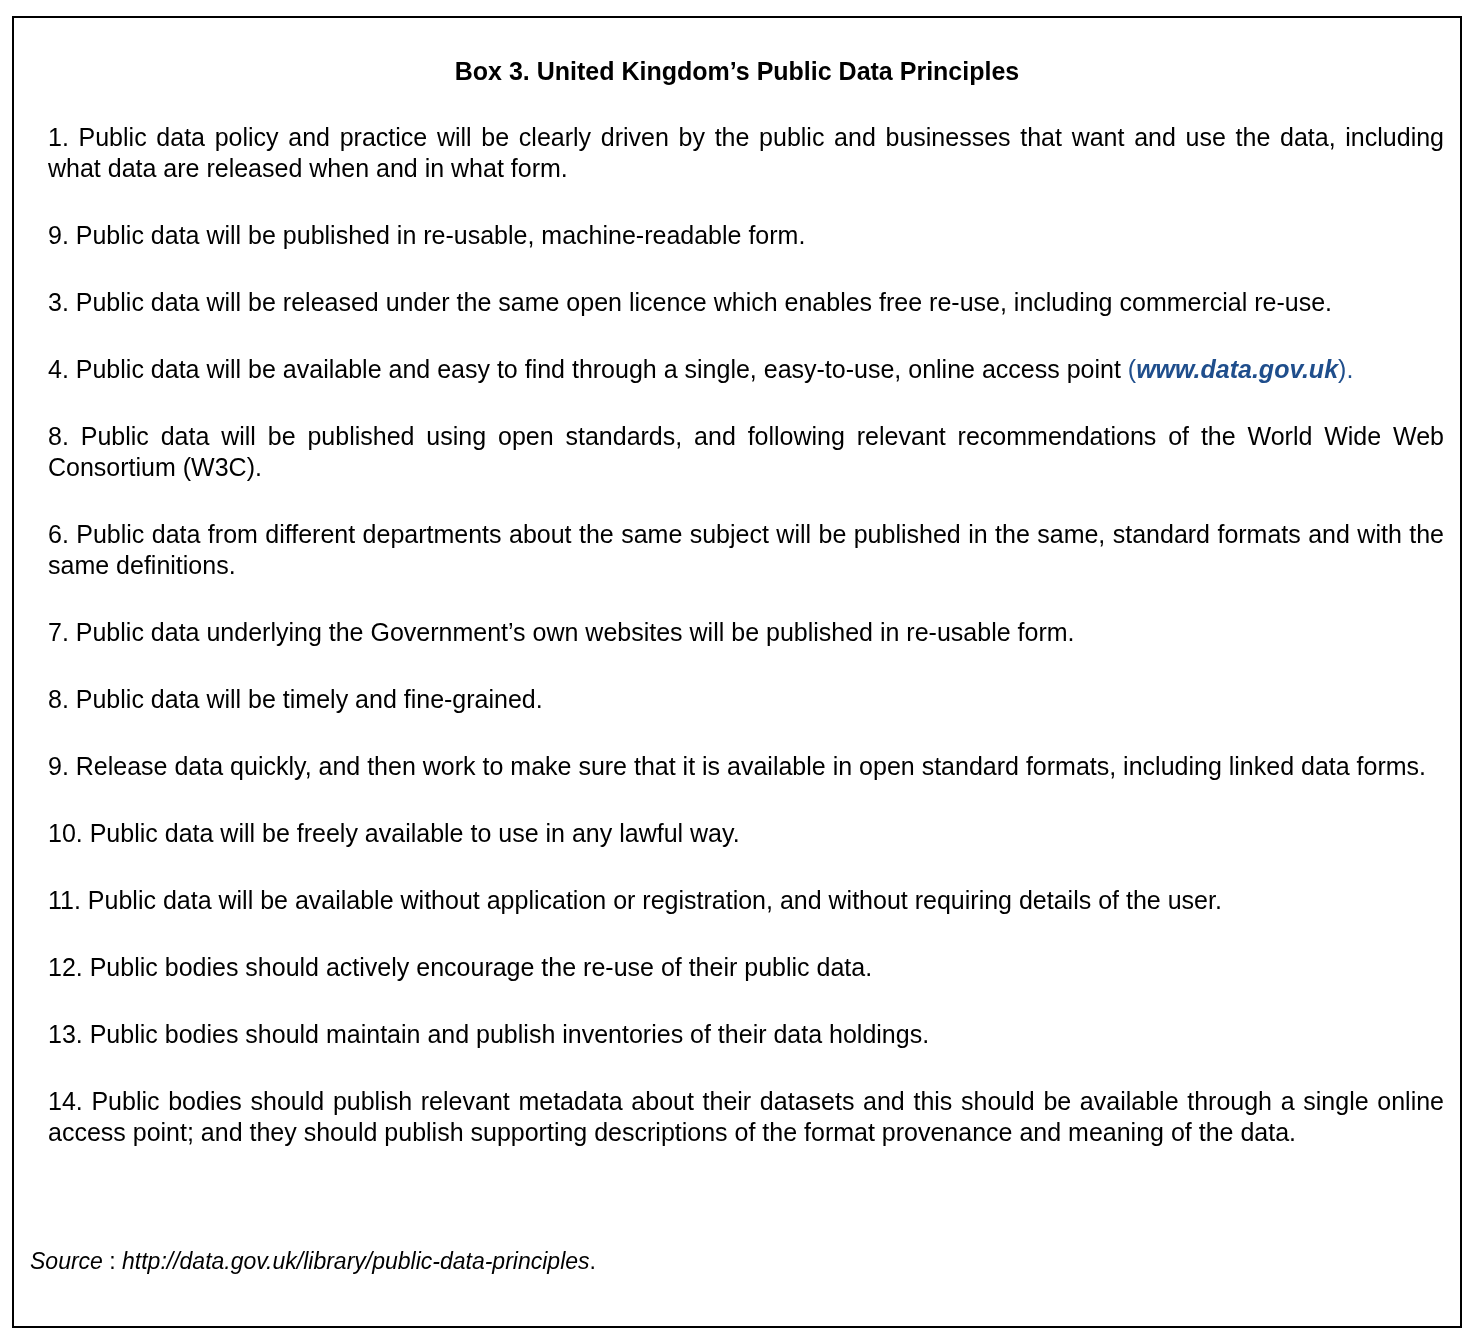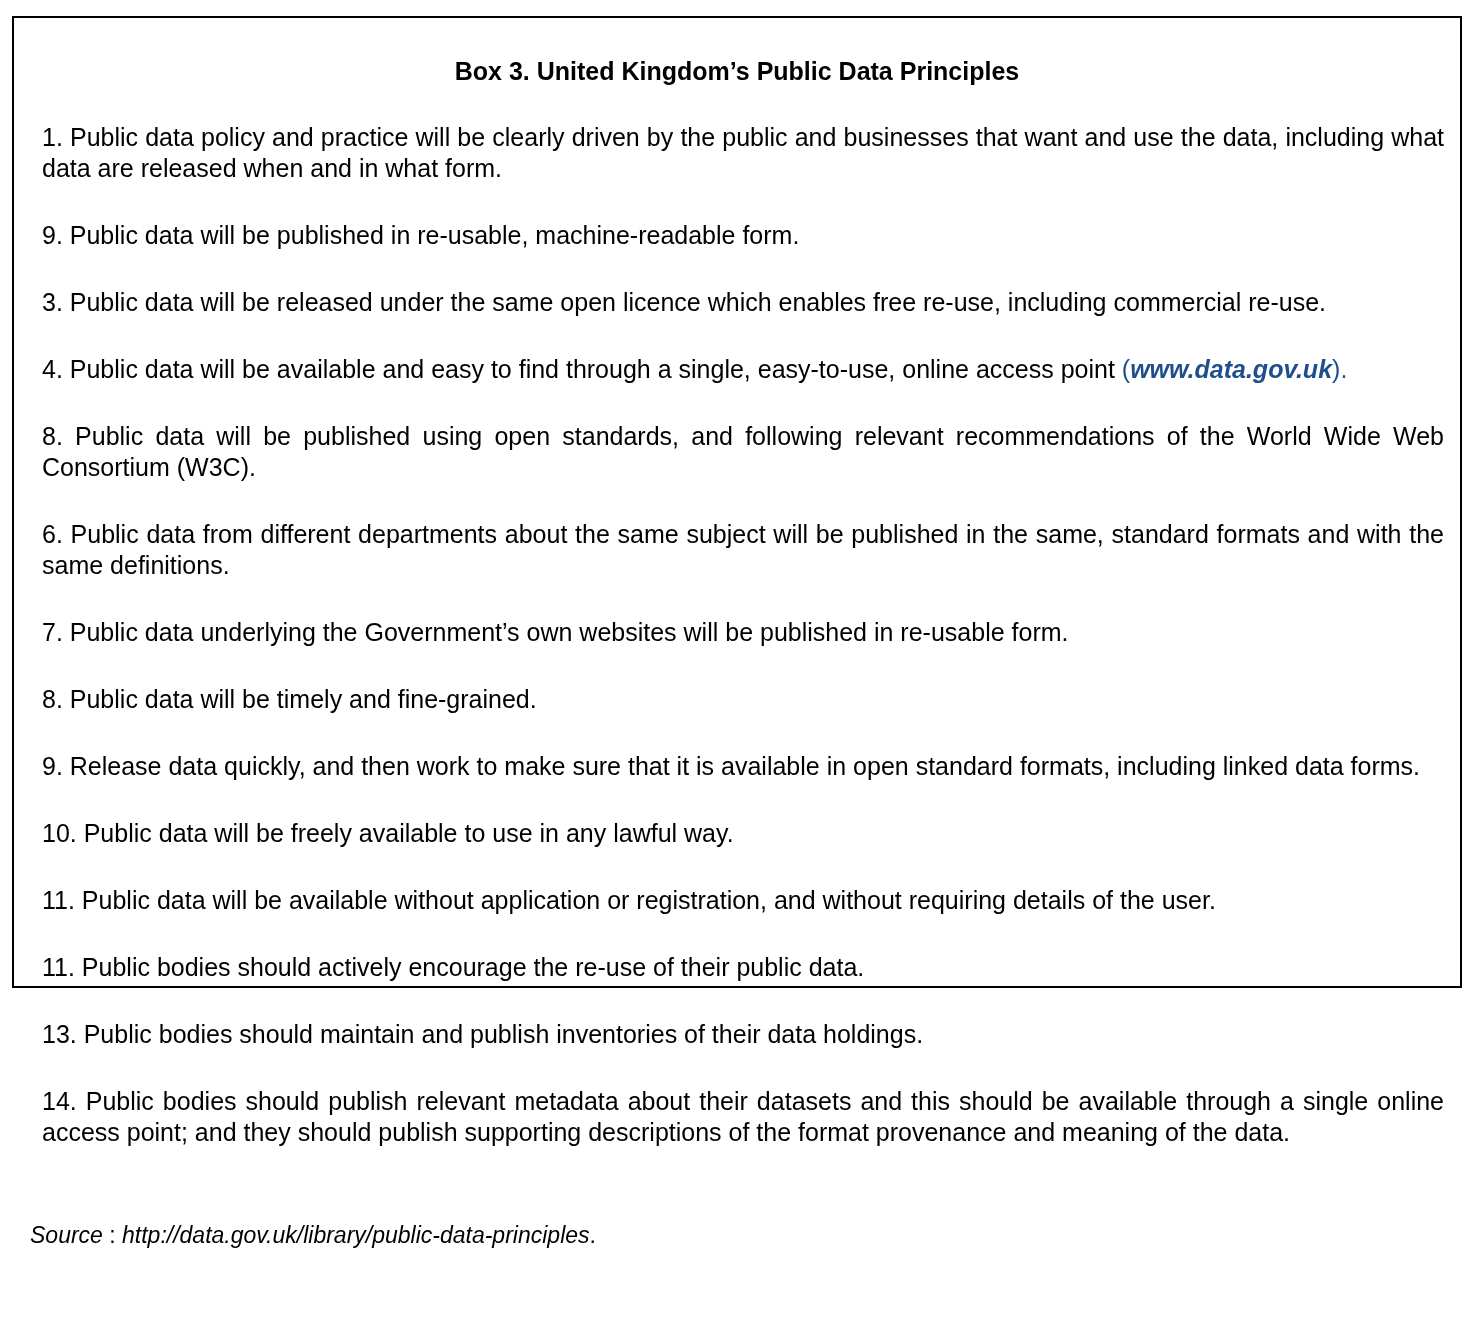--- a/index.html
+++ b/index.html
@@ -1,38 +1,38 @@
 <!DOCTYPE html>
 <html><head>
   <meta charset="utf-8">
   <style>
     html, body { margin: 0; padding: 0; background: #ffffff; }
     body { width: 1468px; height: 1336px; position: relative; overflow: hidden; }
     .box {
       position: absolute;
       left: 12px; top: 16px;
-      width: 1450px; height: 972px;
+      width: 1450px; height: 1312px;
       border: 2px solid #000;
       box-sizing: border-box;
       font-family: "Liberation Sans", sans-serif;
       color: #000;
     }
     .title {
       position: absolute; left: 0; right: 0; top: 38px;
       text-align: center; font-weight: bold; font-size: 25px; line-height: 30px;
     }
     .items { position: absolute; left: 16px; right: 16px; top: 104px; }
     .item {
       font-size: 25px; line-height: 31px; text-align: justify;
-      margin: 0 0 36px 12px;
+      margin: 0 0 36px 18px;
     }
     .link { color: #1f4e8c; }
     .link i { font-style: italic; font-weight: bold; }
     .source {
-      position: absolute; left: 16px; top: 1203px;
+      position: absolute; left: 16px; top: 1229px;
       font-size: 23px; line-height: 28px;
     }
     .source i { font-style: italic; }
   </style>
 </head>
 <body>
 
 <div class="box">
   <div class="title">Box 3. United Kingdom’s Public Data Principles</div>
   <div class="items">
@@ -40,18 +40,18 @@
     <p class="item">9. Public data will be published in re-usable, machine-readable form.</p>
     <p class="item">3. Public data will be released under the same open licence which enables free re-use, including commercial re-use.</p>
     <p class="item"><span>4. Public data will be available and easy to find through a single, easy-to-use, online access point </span><span class="link">(</span><span class="link"><i>www.data.gov.uk</i></span><span class="link">).</span></p>
     <p class="item">8. Public data will be published using open standards, and following relevant recommendations of the World Wide Web Consortium (W3C).</p>
     <p class="item">6. Public data from different departments about the same subject will be published in the same, standard formats and with the same definitions.</p>
     <p class="item">7. Public data underlying the Government’s own websites will be published in re-usable form.</p>
     <p class="item">8. Public data will be timely and fine-grained.</p>
     <p class="item">9. Release data quickly, and then work to make sure that it is available in open standard formats, including linked data forms.</p>
     <p class="item">10. Public data will be freely available to use in any lawful way.</p>
     <p class="item">11. Public data will be available without application or registration, and without requiring details of the user.</p>
-    <p class="item">11. Public bodies should actively encourage the re-use of their public data.</p>
+    <p class="item">12. Public bodies should actively encourage the re-use of their public data.</p>
     <p class="item">13. Public bodies should maintain and publish inventories of their data holdings.</p>
     <p class="item">14. Public bodies should publish relevant metadata about their datasets and this should be available through a single online access point; and they should publish supporting descriptions of the format provenance and meaning of the data.</p>
   </div>
   <div class="source"><i>Source</i><span> : </span><i>http://data.gov.uk/library/public-data-principles</i><span>.</span></div>
 </div>
 
 </body></html>

